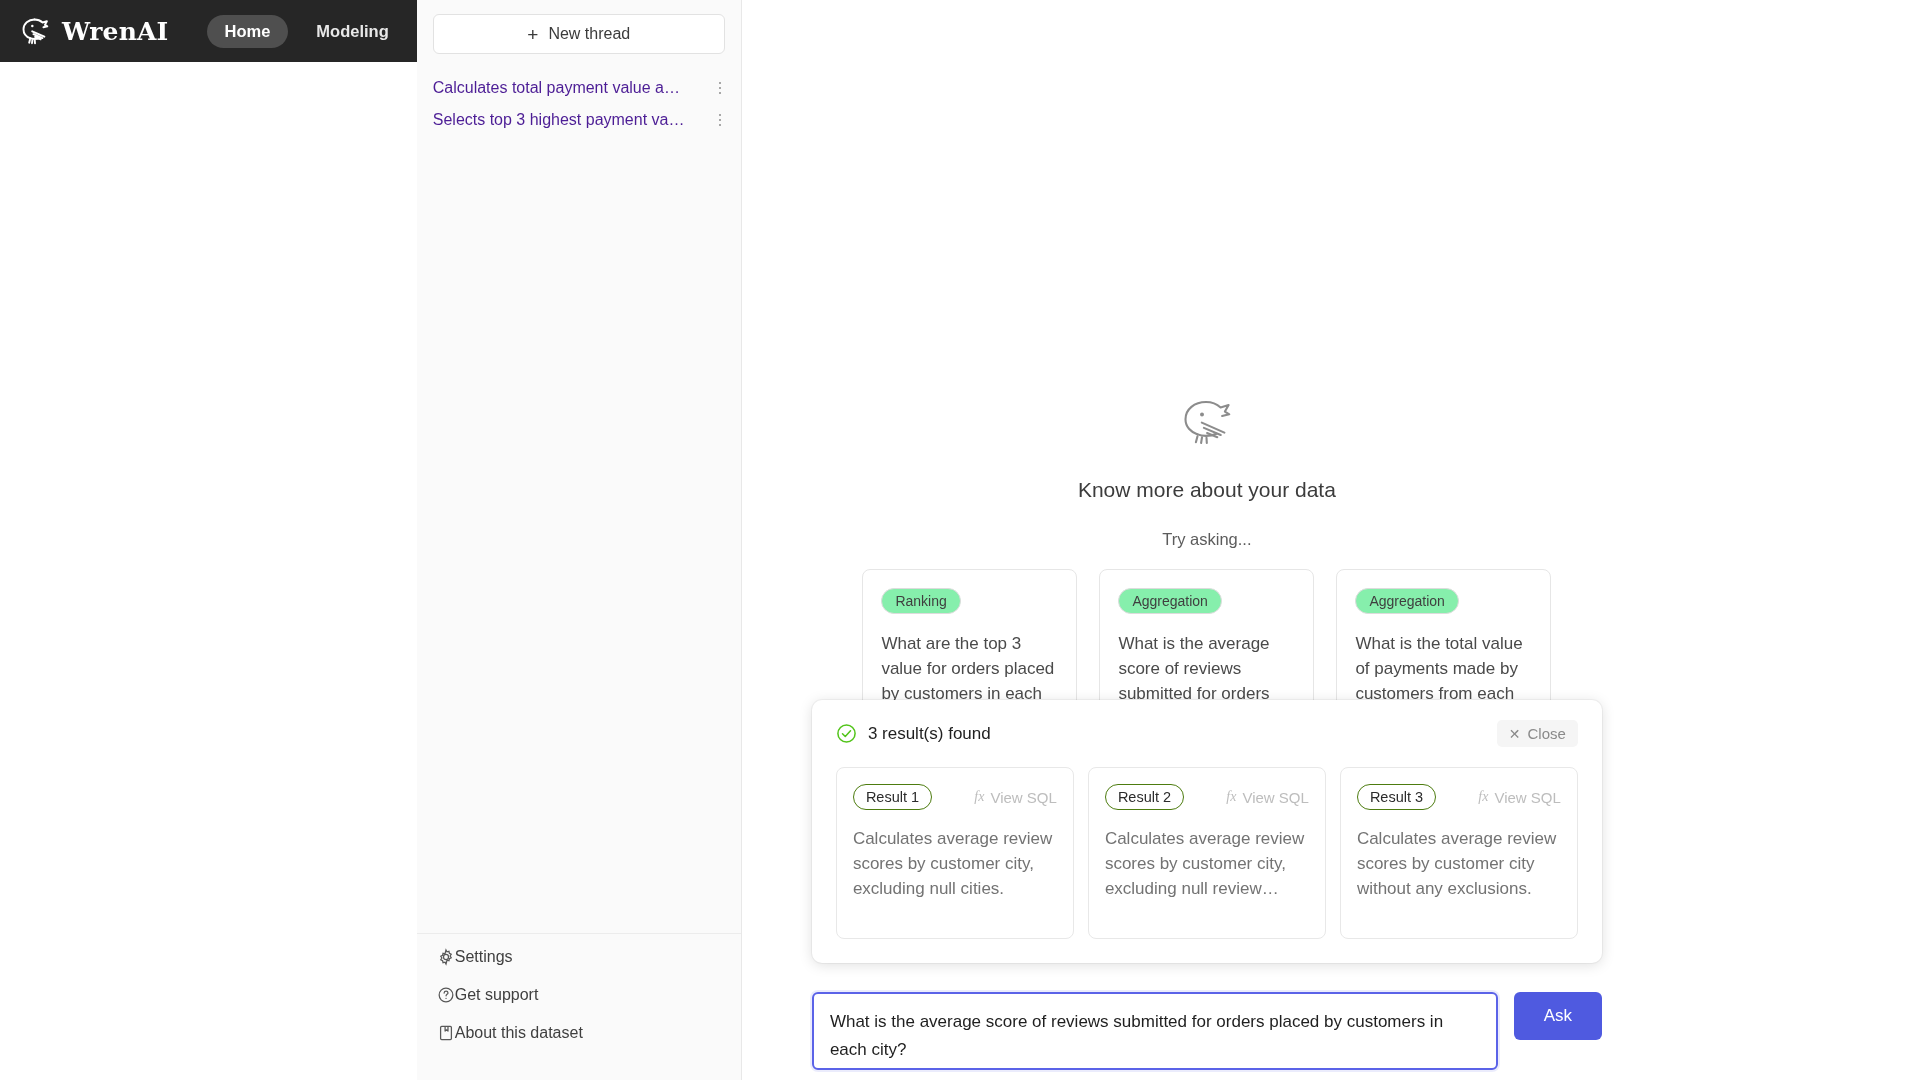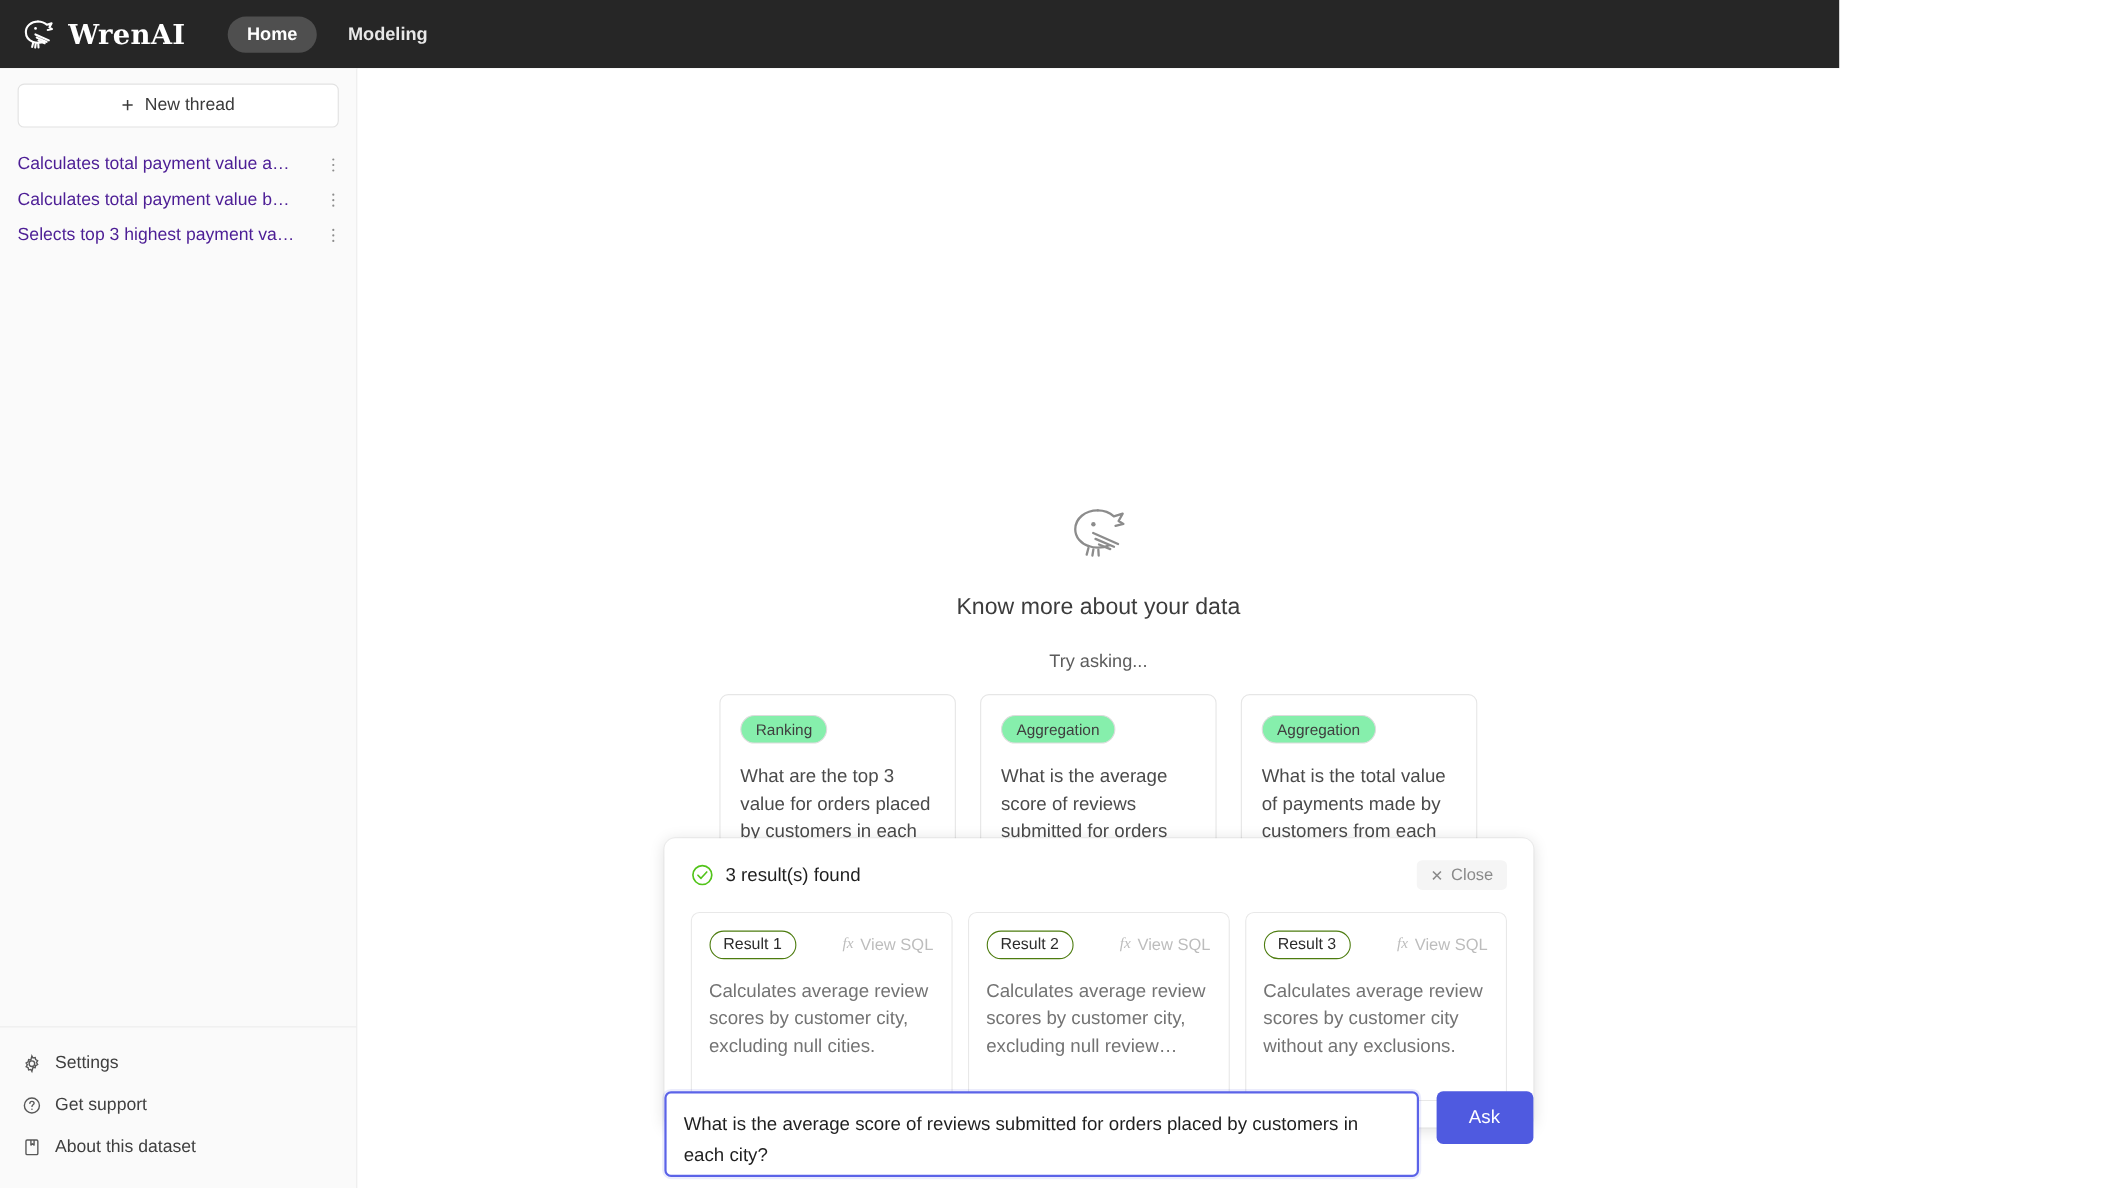--- a/index.html
+++ b/index.html
@@ -2,21 +2,21 @@
 <html><head>
 <meta charset="utf-8">
 <style>
   * { box-sizing: border-box; margin: 0; padding: 0; }
   html, body {
     width: 1920px; height: 1080px;
     font-family: "Liberation Sans", sans-serif;
     background: #ffffff;
     overflow: hidden;
   }
-  #app { position: relative; width: 1672px; height: 1080px; display: flex; flex-direction: column; }
+  #app { position: relative; width: 1672px; height: 1080px; display: flex; flex-direction: row; }
 
   
   .topnav {
     height: 62px; flex: 0 0 62px;
     background: #262626;
     display: flex; align-items: center;
     padding-left: 18px;
     gap: 0px;
   }
   .brand { display: flex; align-items: center; gap: 10px; margin-right: 38px; }
@@ -65,21 +65,21 @@
   }
   .dots-icon {
     width: 18px; flex: 0 0 18px; display: flex; flex-direction: column;
     align-items: center; justify-content: center; gap: 2.5px; cursor: pointer;
   }
   .dots-icon i { display: block; width: 2.5px; height: 2.5px; border-radius: 50%; background: #8c8c8c; }
 
   .sidebar-spacer { flex: 1; }
   .sidebar-bottom { border-top: 1px solid #ececec; padding: 14px 0 18px 0; }
   .side-link {
-    height: 38px; display: flex; align-items: center; gap: 12px;
+    height: 38px; display: flex; 
     padding-left: 20px; font-size: 16px; color: #3f3f3f; cursor: pointer;
   }
   .side-link svg { display: block; }
 
   
   .main {
     flex: 1; position: relative; background: #ffffff;
     display: flex; flex-direction: column; align-items: center;
     min-width: 0; overflow: hidden;
   }
@@ -202,28 +202,20 @@
       <div class="thread-list">
         <div class="thread-row">
           <span class="thread-title">Calculates total payment value a…</span>
           <span class="dots-icon">
               <i></i>
               <i></i>
               <i></i>
             </span>
         </div>
         <div class="thread-row">
-          <span class="thread-title">Calculates total payment value b…</span>
-          <span class="dots-icon">
-              <i></i>
-              <i></i>
-              <i></i>
-            </span>
-        </div>
-        <div class="thread-row">
           <span class="thread-title">Selects top 3 highest payment va…</span>
           <span class="dots-icon">
               <i></i>
               <i></i>
               <i></i>
             </span>
         </div>
       </div>
 
       <div class="sidebar-spacer"></div>

